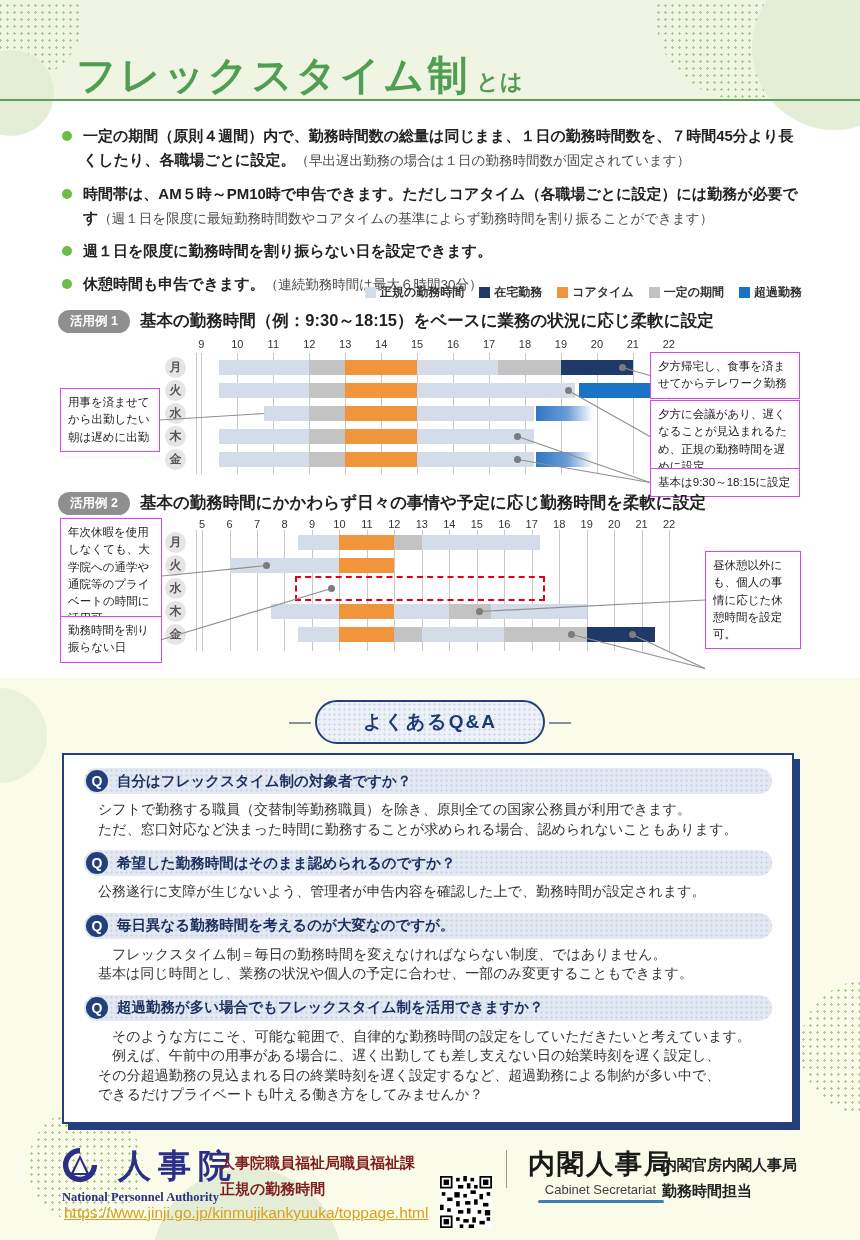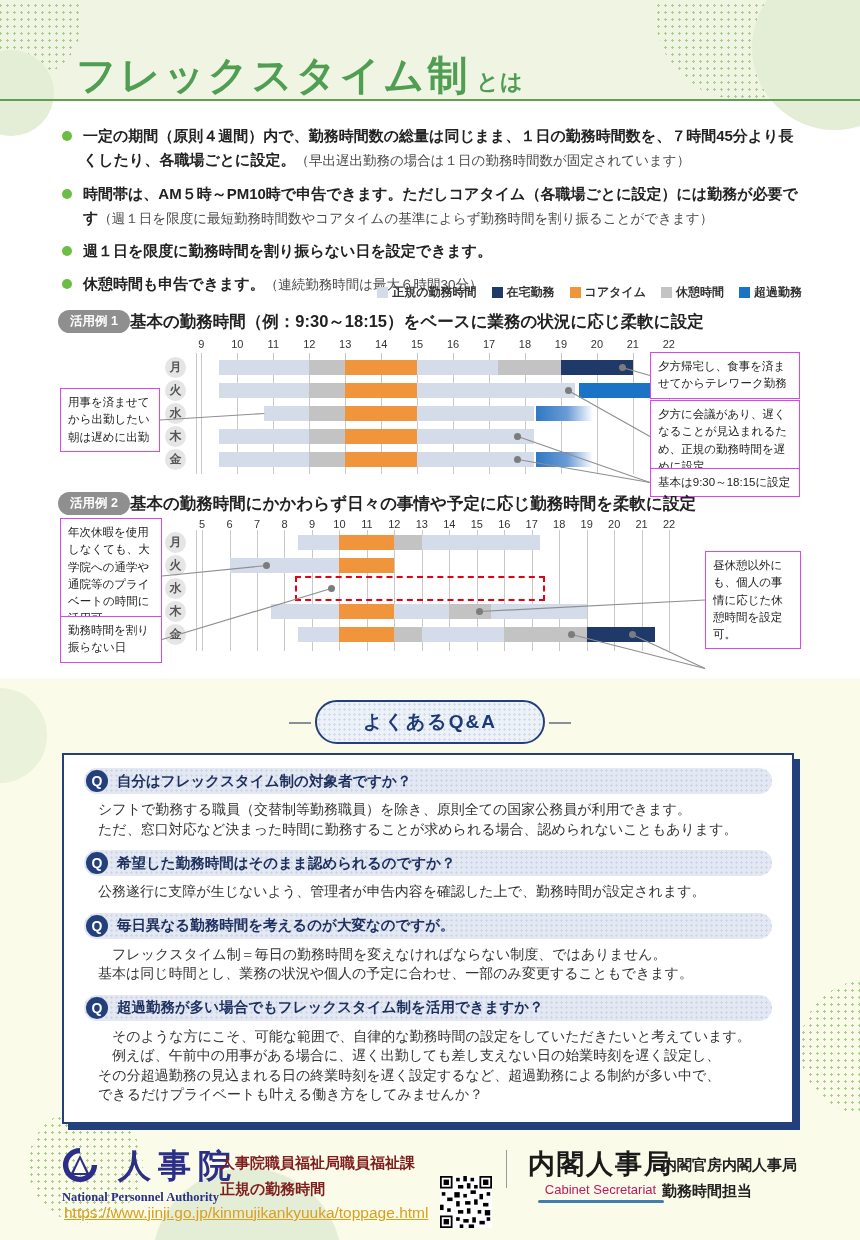--- a/index.html
+++ b/index.html
@@ -26,21 +26,21 @@
   .bullets p { font-size:15px; line-height:1.62; color:#222; }
   .bullets .bmain { font-weight:800; }
   .bullets .bnote { font-weight:400; color:#4a4a4a; font-size:13.5px; }
 
   
   .legend { position:absolute; top:284px; right:58px; display:flex; gap:15px; z-index:2; }
   .legend .litem { display:flex; align-items:center; gap:4px; font-size:12px; font-weight:700; color:#333; }
   .legend .sw { width:11px; height:11px; display:inline-block; }
 
   
-  .ex-head { position:absolute; left:58px; display:flex; align-items:center; z-index:2; }
+  .ex-head { position:absolute; left:58px; display:flex; gap:10px; z-index:2; }
   .badge { background:#8f8f8f; color:#fff; font-size:12.5px; font-weight:700;
     padding:3px 12px; border-radius:13px; white-space:nowrap; }
   .ex-head h3 { font-size:16.5px; font-weight:800; color:#222; }
 
   
   .chart { position:absolute; left:60px; width:744px; z-index:2; }
   .tick { position:absolute; width:22px; text-align:center; top:0; font-size:11px; color:#333; }
   .grid { position:absolute; width:1px; background:#c9c9c9; }
   .dayc { position:absolute; width:21px; height:21px; border-radius:50%; background:#e5e5e5;
     color:#555; font-size:12px; font-weight:700; display:flex; align-items:center; justify-content:center; }
@@ -78,21 +78,21 @@
   
   .npa { position:absolute; left:62px; top:1144px; z-index:2; }
   .npa-row { display:flex; align-items:center; gap:20px; }
   .npa-name { font-size:33px; font-weight:800; color:#2c2f88; letter-spacing:7px; }
   .npa-sub { font-family:"Liberation Serif","DejaVu Serif",serif; font-size:12.5px; font-weight:700; color:#2c2f88; margin-top:1px; }
   .dept1 { position:absolute; left:220px; top:1150px; font-size:15px; font-weight:800; color:#7f1d1d; line-height:1.7; z-index:2; }
   .qr { position:absolute; left:440px; top:1176px; z-index:2; }
   .fsep { position:absolute; left:506px; top:1150px; width:1px; height:38px; background:#9a9a9a; z-index:2; }
   .cab { position:absolute; left:528px; top:1146px; z-index:2; text-align:center; }
   .cab-name { font-family:"Liberation Serif","DejaVu Serif",serif; font-size:27px; font-weight:700; color:#1a1a1a; letter-spacing:2px; }
-  .cab-sub { font-size:13px; color:#be185d; margin-top:0px; }
+  .cab-sub { font-size:13px; color:#404040; margin-top:0px; }
   .cab-line { width:126px; height:3px; background:#3f7fb5; border-radius:2px; margin:3px auto 0; }
   .dept2 { position:absolute; left:662px; top:1152px; font-size:15px; font-weight:800; color:#222; line-height:1.7; z-index:2; }
   .url { position:absolute; left:64px; top:1204px; z-index:2; font-size:15.5px; color:#d99f1d; text-decoration:underline; }
 </style>
 </head>
 <body>
 
 <div class="page">
 
   <div class="header-bg"></div>
@@ -130,21 +130,21 @@
       <span class="litem">
         <span class="sw" style="background: rgb(31, 58, 104);"></span>
         <span>在宅勤務</span>
       </span>
       <span class="litem">
         <span class="sw" style="background: rgb(241, 149, 61);"></span>
         <span>コアタイム</span>
       </span>
       <span class="litem">
         <span class="sw" style="background: rgb(195, 195, 195);"></span>
-        <span>休憩時間</span>
+        <span>一定の期間</span>
       </span>
       <span class="litem">
         <span class="sw" style="background: rgb(27, 115, 197);"></span>
         <span>超過勤務</span>
       </span>
     </div>
 
   <div class="ex-head" style="top:310px;">
     <span class="badge">活用例 1</span>
     <h3>基本の勤務時間（例：9:30～18:15）をベースに業務の状況に応じ柔軟に設定</h3>

